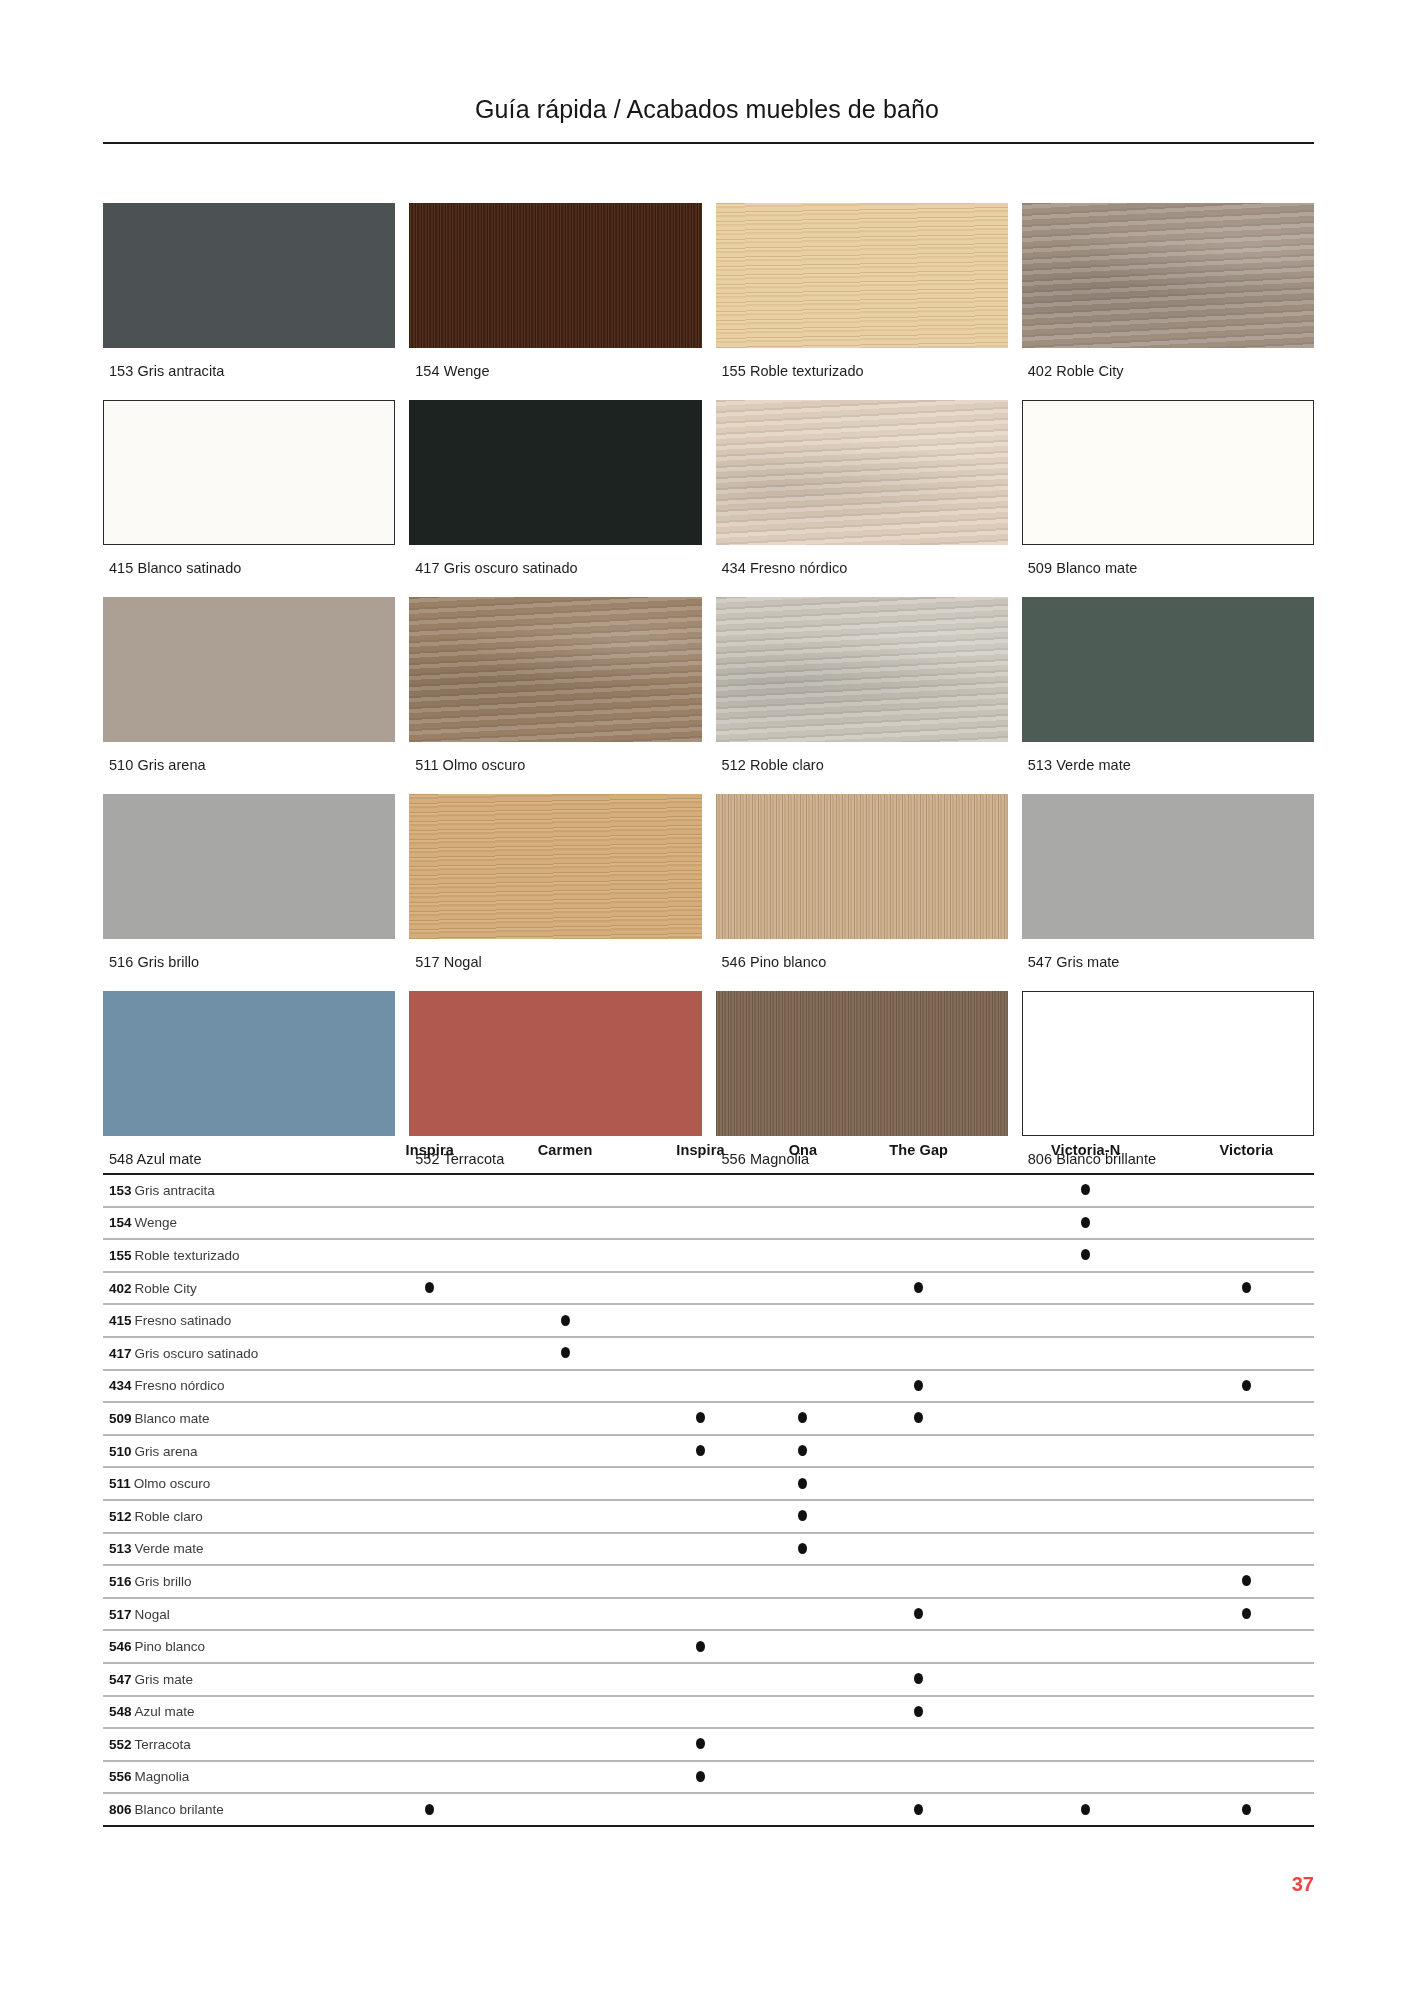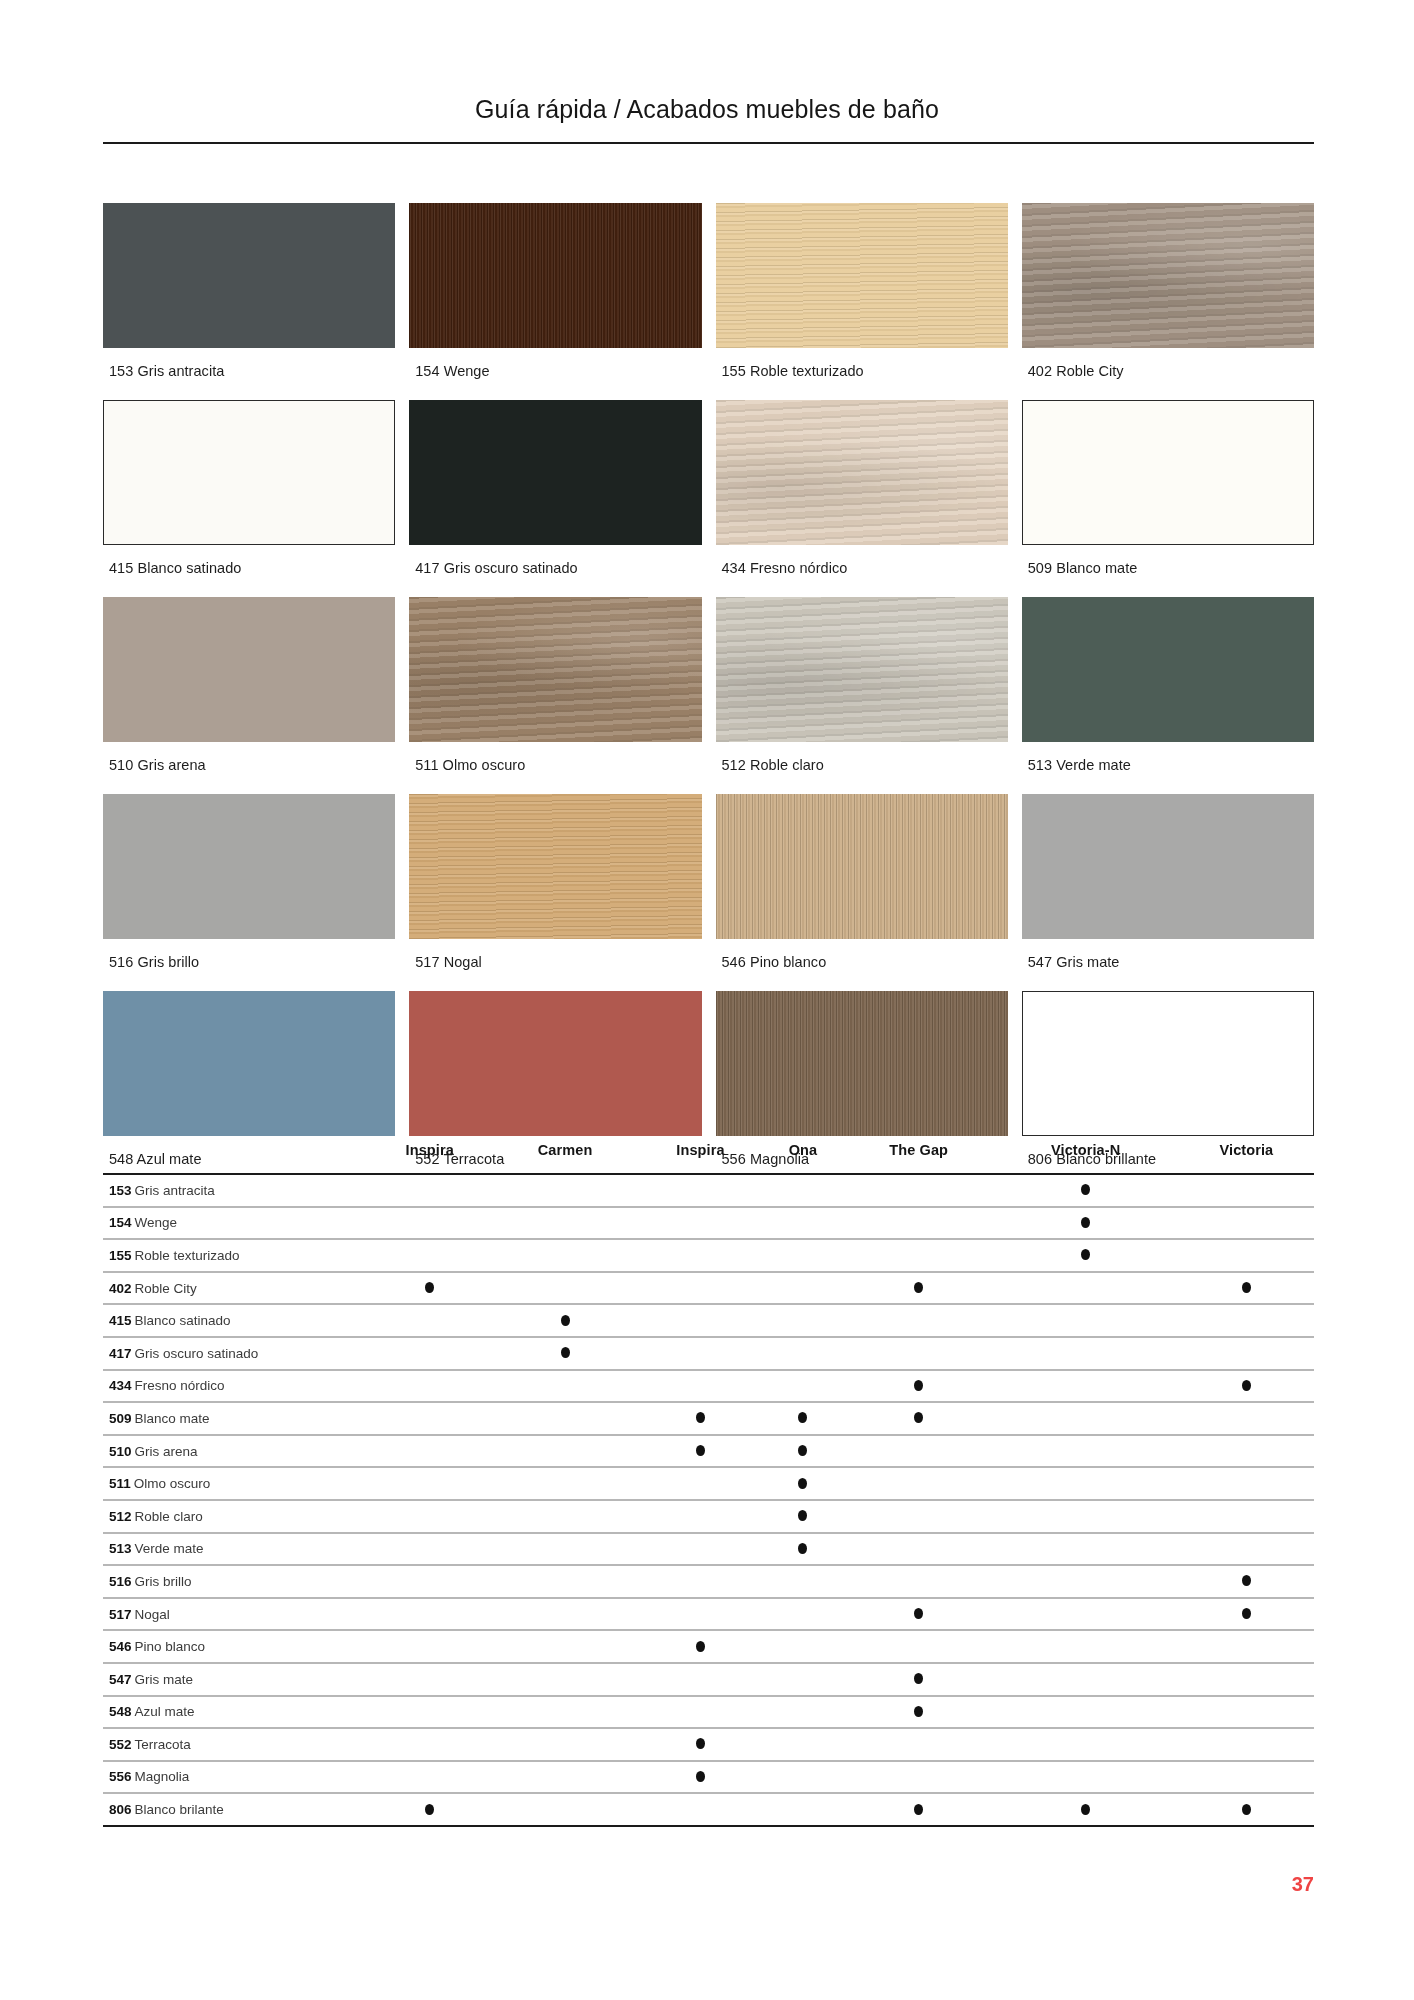--- a/index.html
+++ b/index.html
@@ -352,21 +352,21 @@
           <td></td>
           <td class="dotcell"></td>
           <td></td>
           <td class="dotcell"><span class="dot"></span></td>
           <td></td>
           <td class="dotcell"></td>
           <td></td>
           <td class="dotcell"><span class="dot"></span></td>
         </tr>
         <tr class="mrow">
-          <td class="rowname"><span class="code">415</span><span>Blanco satinado</span></td>
+          <td class="rowname"><span class="code">415</span><span>Fresno satinado</span></td>
           <td></td>
           <td class="dotcell"></td>
           <td></td>
           <td class="dotcell"><span class="dot"></span></td>
           <td></td>
           <td class="dotcell"></td>
           <td></td>
           <td class="dotcell"></td>
           <td></td>
           <td class="dotcell"></td>

